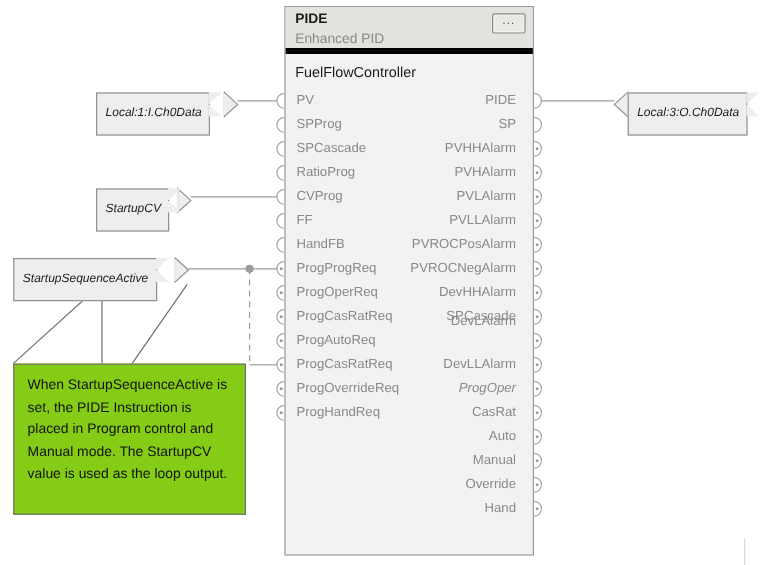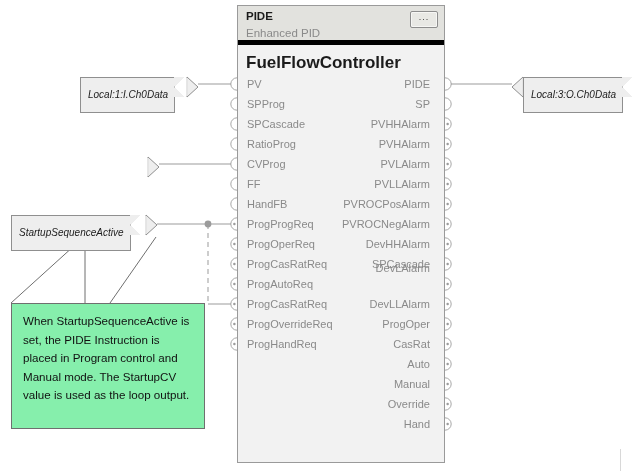--- a/index.html
+++ b/index.html
@@ -33,21 +33,21 @@
     position:absolute;right:6px;top:5px;width:26px;height:15px;
     background:#e8e8e4;border:1px solid #8d8d8d;border-radius:2px;
     box-shadow:inset 0 0 0 1px #f6f6f4;
     display:flex;align-items:center;justify-content:center;
   }
   .fb-dots span{
     font-size:9px;color:#3a3a3a;line-height:6px;letter-spacing:1px;
     position:relative;top:-3px;
   }
   .fb-tag{
-    position:absolute;left:8px;top:47px;font-size:17px;font-weight:bold;color:#1b1b1b;
+    position:absolute;left:8px;top:47px;font-size:12px;font-weight:normal;color:#1b1b1b;
   }
   .pin-label{
     position:absolute;top:2px;font-size:11px;color:#8a8a8a;white-space:nowrap;
   }
   .pin-label.in{left:9px;}
   .pin-label.out{right:14px;text-align:right;}
 
   
 
   
@@ -61,21 +61,21 @@
   .tag::after{
     content:"";position:absolute;right:-11px;top:-1px;width:11px;height:20px;
     background:
       linear-gradient(to bottom right, #eeeeee 49.6%, transparent 50%) top left/11px 10px no-repeat,
       linear-gradient(to top right, #eeeeee 49.6%, transparent 50%) bottom left/11px 10px no-repeat;
   }
 
   
   .comment{
     position:absolute;left:11px;top:303px;width:194px;height:126px;
-    background:#86efac;border:1px solid #6f6f6f;box-sizing:border-box;
+    background:#84cc16;border:1px solid #6f6f6f;box-sizing:border-box;
     padding:8px 10px 0 11px;
     font-size:11.6px;line-height:18.6px;color:#111111;
   }
   .comment p{margin:0;}
 
   .edge-line{
     position:absolute;left:620px;top:449px;width:1px;height:22px;background:#d8d8d8;
   }
 </style>
 </head>
@@ -271,33 +271,36 @@
         <div class="pin-label out" style="top: 112px; text-align: right;">PVHHAlarm</div>
         <div class="pin-label out" style="top: 132px;">PVHAlarm</div>
         <div class="pin-label out" style="top: 152px;">PVLAlarm</div>
         <div class="pin-label out" style="top: 172px;">PVLLAlarm</div>
         <div class="pin-label out" style="top: 192px;">PVROCPosAlarm</div>
         <div class="pin-label out" style="top: 212px;">PVROCNegAlarm</div>
         <div class="pin-label out" style="top: 232px;">DevHHAlarm</div>
         <div class="pin-label out" style="top: 252px;">SPCascade</div>
         <div class="pin-label out" style="top: 256px; padding-left: 20px;">DevLAlarm</div>
         <div class="pin-label out" style="top: 292px;">DevLLAlarm</div>
-        <div class="pin-label out" style="top: 312px;">ProgOper</div>
+        <div class="pin-label out" style="top: 312px; font-style: italic;">ProgOper</div>
         <div class="pin-label out" style="top: 332px;">CasRat</div>
         <div class="pin-label out" style="top: 352px;">Auto</div>
         <div class="pin-label out" style="top: 372px;">Manual</div>
         <div class="pin-label out" style="top: 392px;">Override</div>
         <div class="pin-label out" style="top: 412px;">Hand</div>
       </div>
   </div>
 
   <div class="tag" style="left:80px;top:77px;">
     <span class="txt">Local:1:I.Ch0Data</span>
   </div>
 
+  <div class="tag" style="left:80px;top:157px;">
+    <span class="txt">StartupCV</span>
+  </div>
 
   <div class="tag" style="left:11px;top:215px;">
     <span class="txt">StartupSequenceActive</span>
   </div>
 
   <div class="tag" style="left:523px;top:77px;">
     <span class="txt">Local:3:O.Ch0Data</span>
   </div>
 
   <div class="comment">

